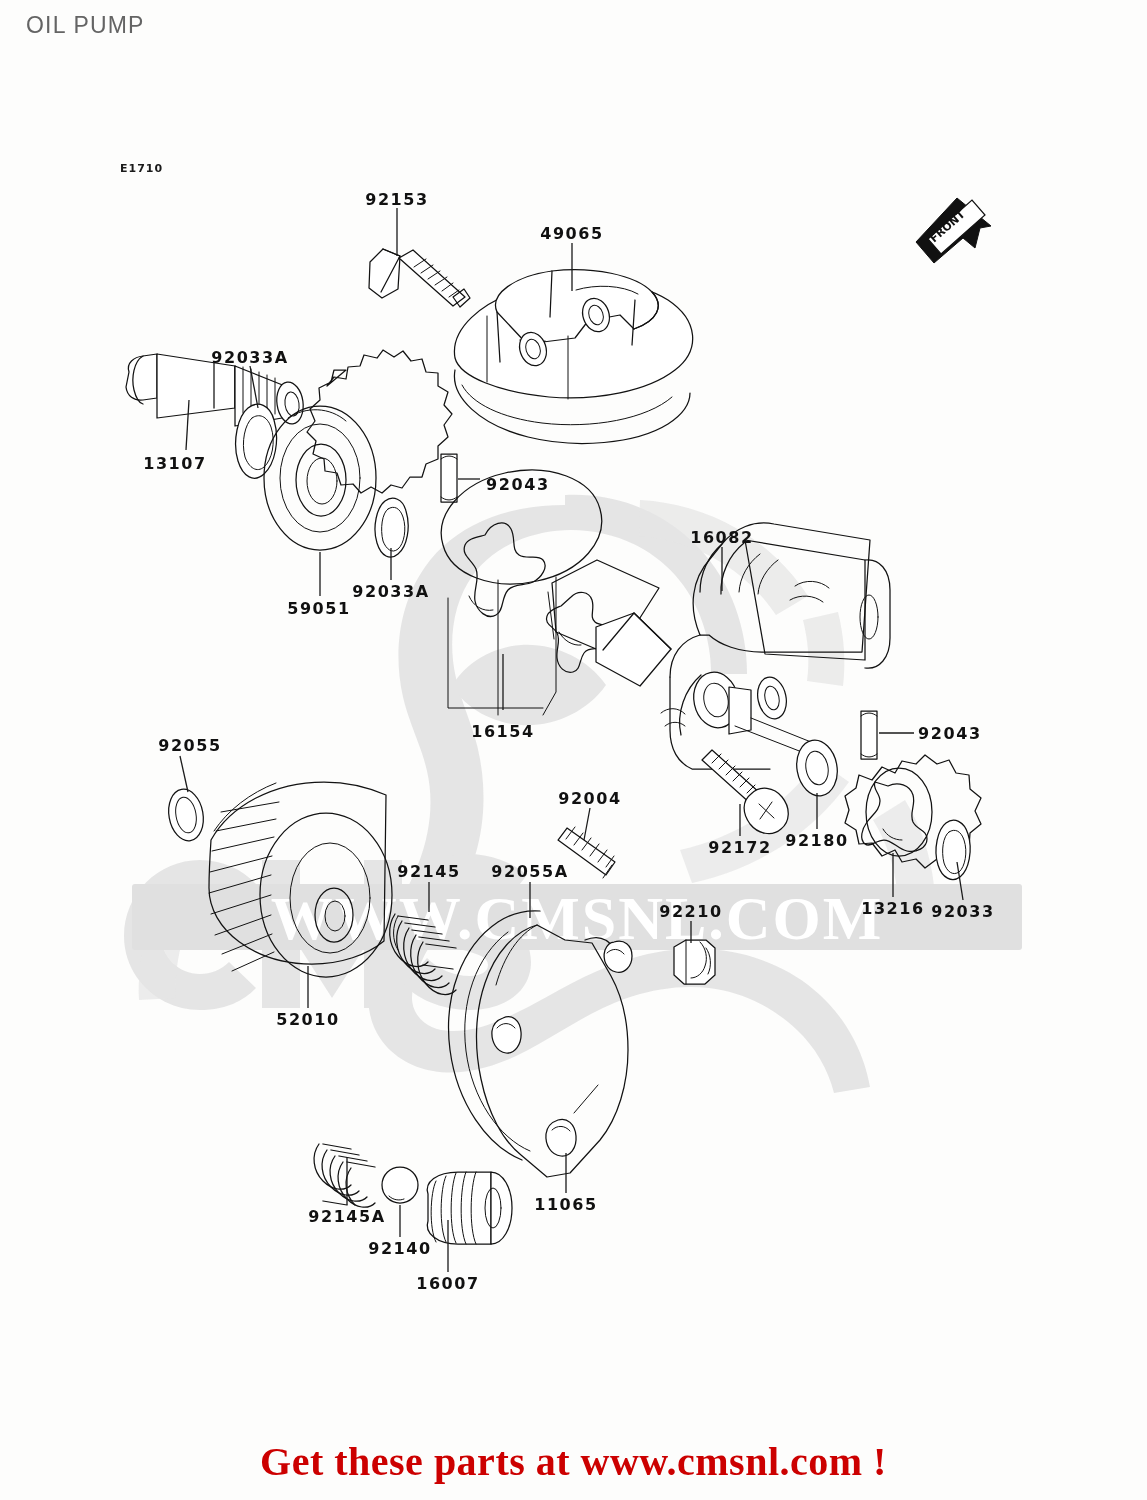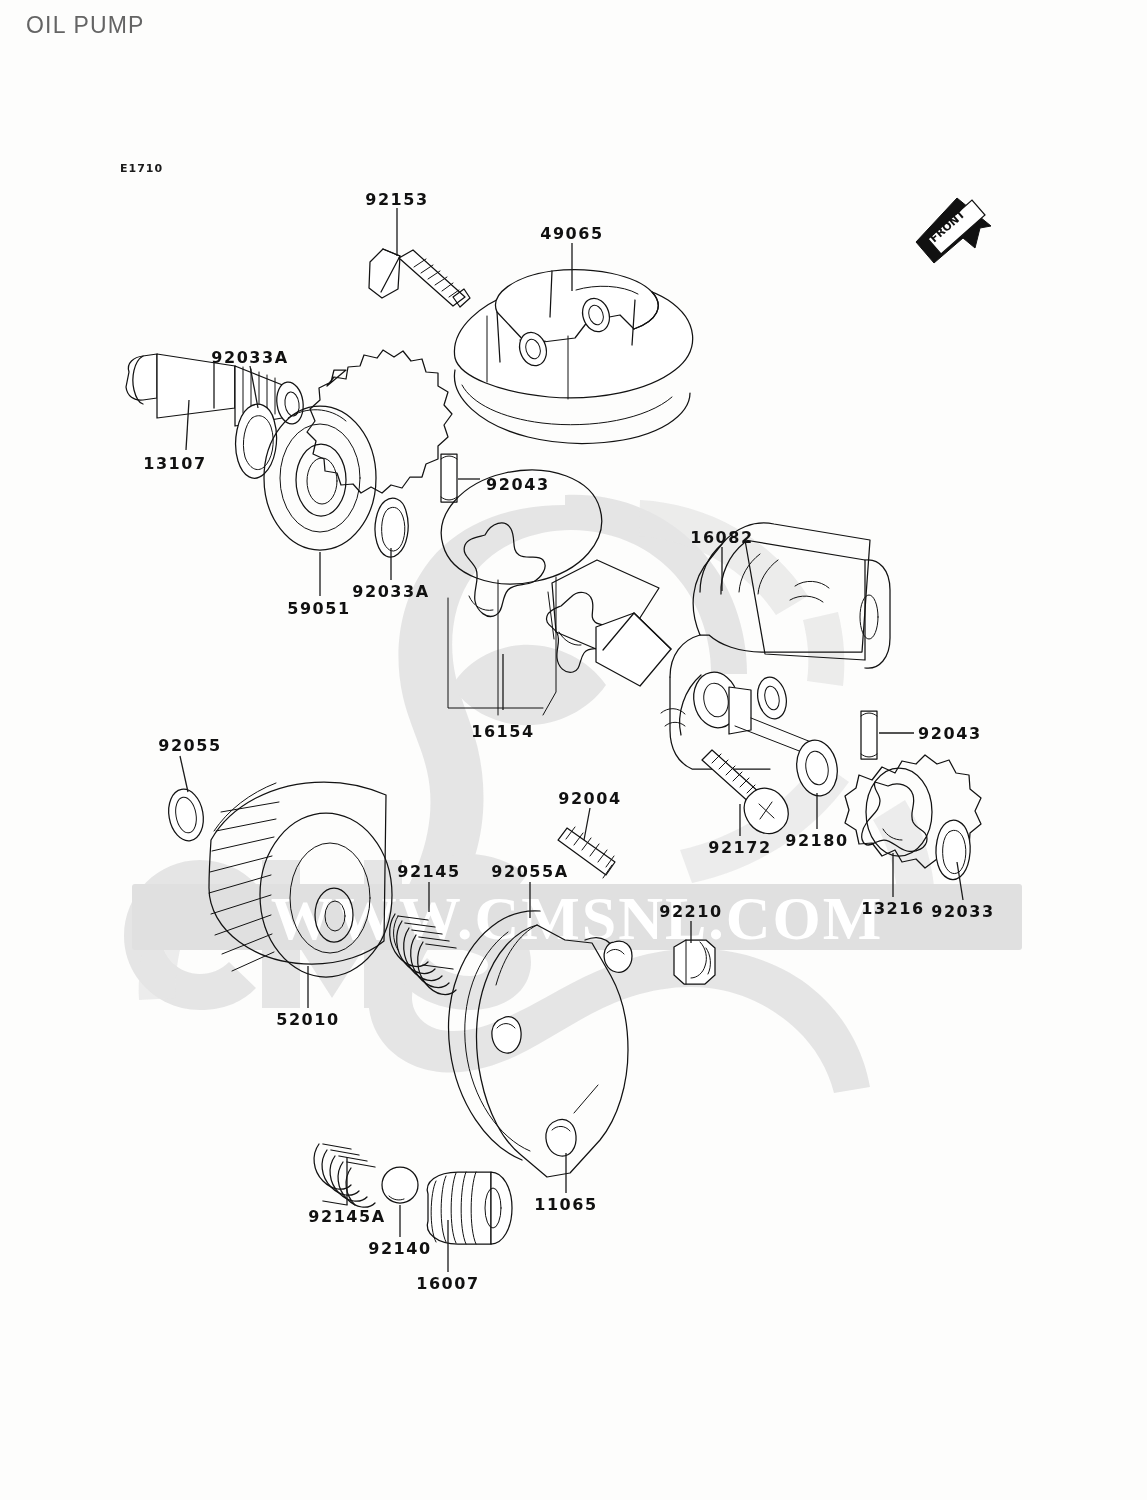--- a/index.html
+++ b/index.html
@@ -459,14 +459,15 @@
       <text class="lbl mid" x="893" y="914">13216</text>
       <text class="lbl mid" x="963" y="917">92033</text>
       <text class="lbl mid" x="691" y="917">92210</text>
       <text class="lbl mid" x="566" y="1210">11065</text>
       <text class="lbl mid" x="347" y="1222">92145A</text>
       <text class="lbl mid" x="400" y="1254">92140</text>
       <text class="lbl mid" x="448" y="1289">16007</text>
     </g>
   </svg>
 
+  <div id="footer-cta">Get these parts at www.cmsnl.com !</div>
 
 </div>
 
 </body></html>

